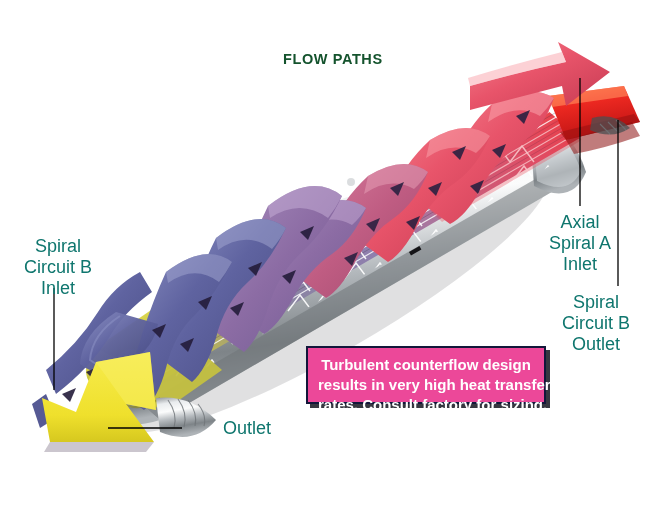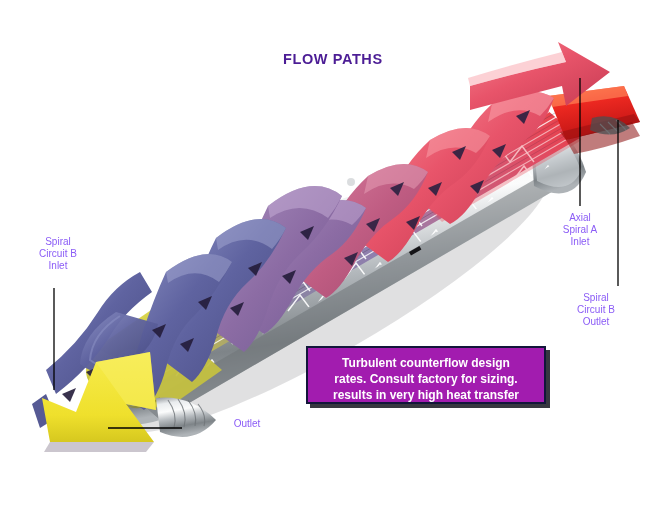--- a/index.html
+++ b/index.html
@@ -5,36 +5,36 @@
   html,body{margin:0;padding:0;}
   body{
     width:650px;height:509px;background:#ffffff;
     font-family:"Liberation Sans", sans-serif;
     position:relative;overflow:hidden;
   }
   #stage{position:absolute;inset:0;}
   svg.layer{position:absolute;left:0;top:0;width:650px;height:509px;}
 
   .title{
-    position:absolute;font-weight:bold;font-size:14.5px;color:#4c1d95;
+    position:absolute;font-weight:bold;font-size:14.5px;color:#14532d;
     letter-spacing:0.6px;white-space:nowrap;
   }
 
   .callout{
-    position:absolute;font-size:10px;color:#8b5cf6;line-height:1.18;
+    position:absolute;font-size:18px;color:#0f766e;line-height:1.18;
     white-space:nowrap;
   }
   .callout.center{text-align:center;}
 
   .infobox{
     position:absolute;
-    background:#a21caf;
+    background:#ec4899;
     border:2px solid #12163a;
     box-shadow:4px 4px 0 rgba(20,20,30,.85);
-    color:#ffffff;font-weight:bold;font-size:12px;line-height:1.34;
+    color:#ffffff;font-weight:bold;font-size:15px;line-height:1.34;
     text-align:center;
     padding:7px 10px 8px 10px;
     box-sizing:border-box;
   }
   .infobox div{white-space:nowrap;}
 </style>
 </head>
 <body>
 
 <div id="stage">
@@ -325,17 +325,17 @@
     <div>Circuit B</div>
     <div>Outlet</div>
   </div>
 
   <div class="callout center" style="left:186px;top:418px;width:122px;">
     <div>Outlet</div>
   </div>
 
   <div class="infobox" style="left:306px;top:346px;width:240px;height:58px;">
     <div>Turbulent counterflow design</div>
+    <div>results in very high heat transfer</div>
     <div>rates.  Consult factory for sizing.</div>
-    <div>results in very high heat transfer</div>
   </div>
 
 </div>
 
 </body></html>

